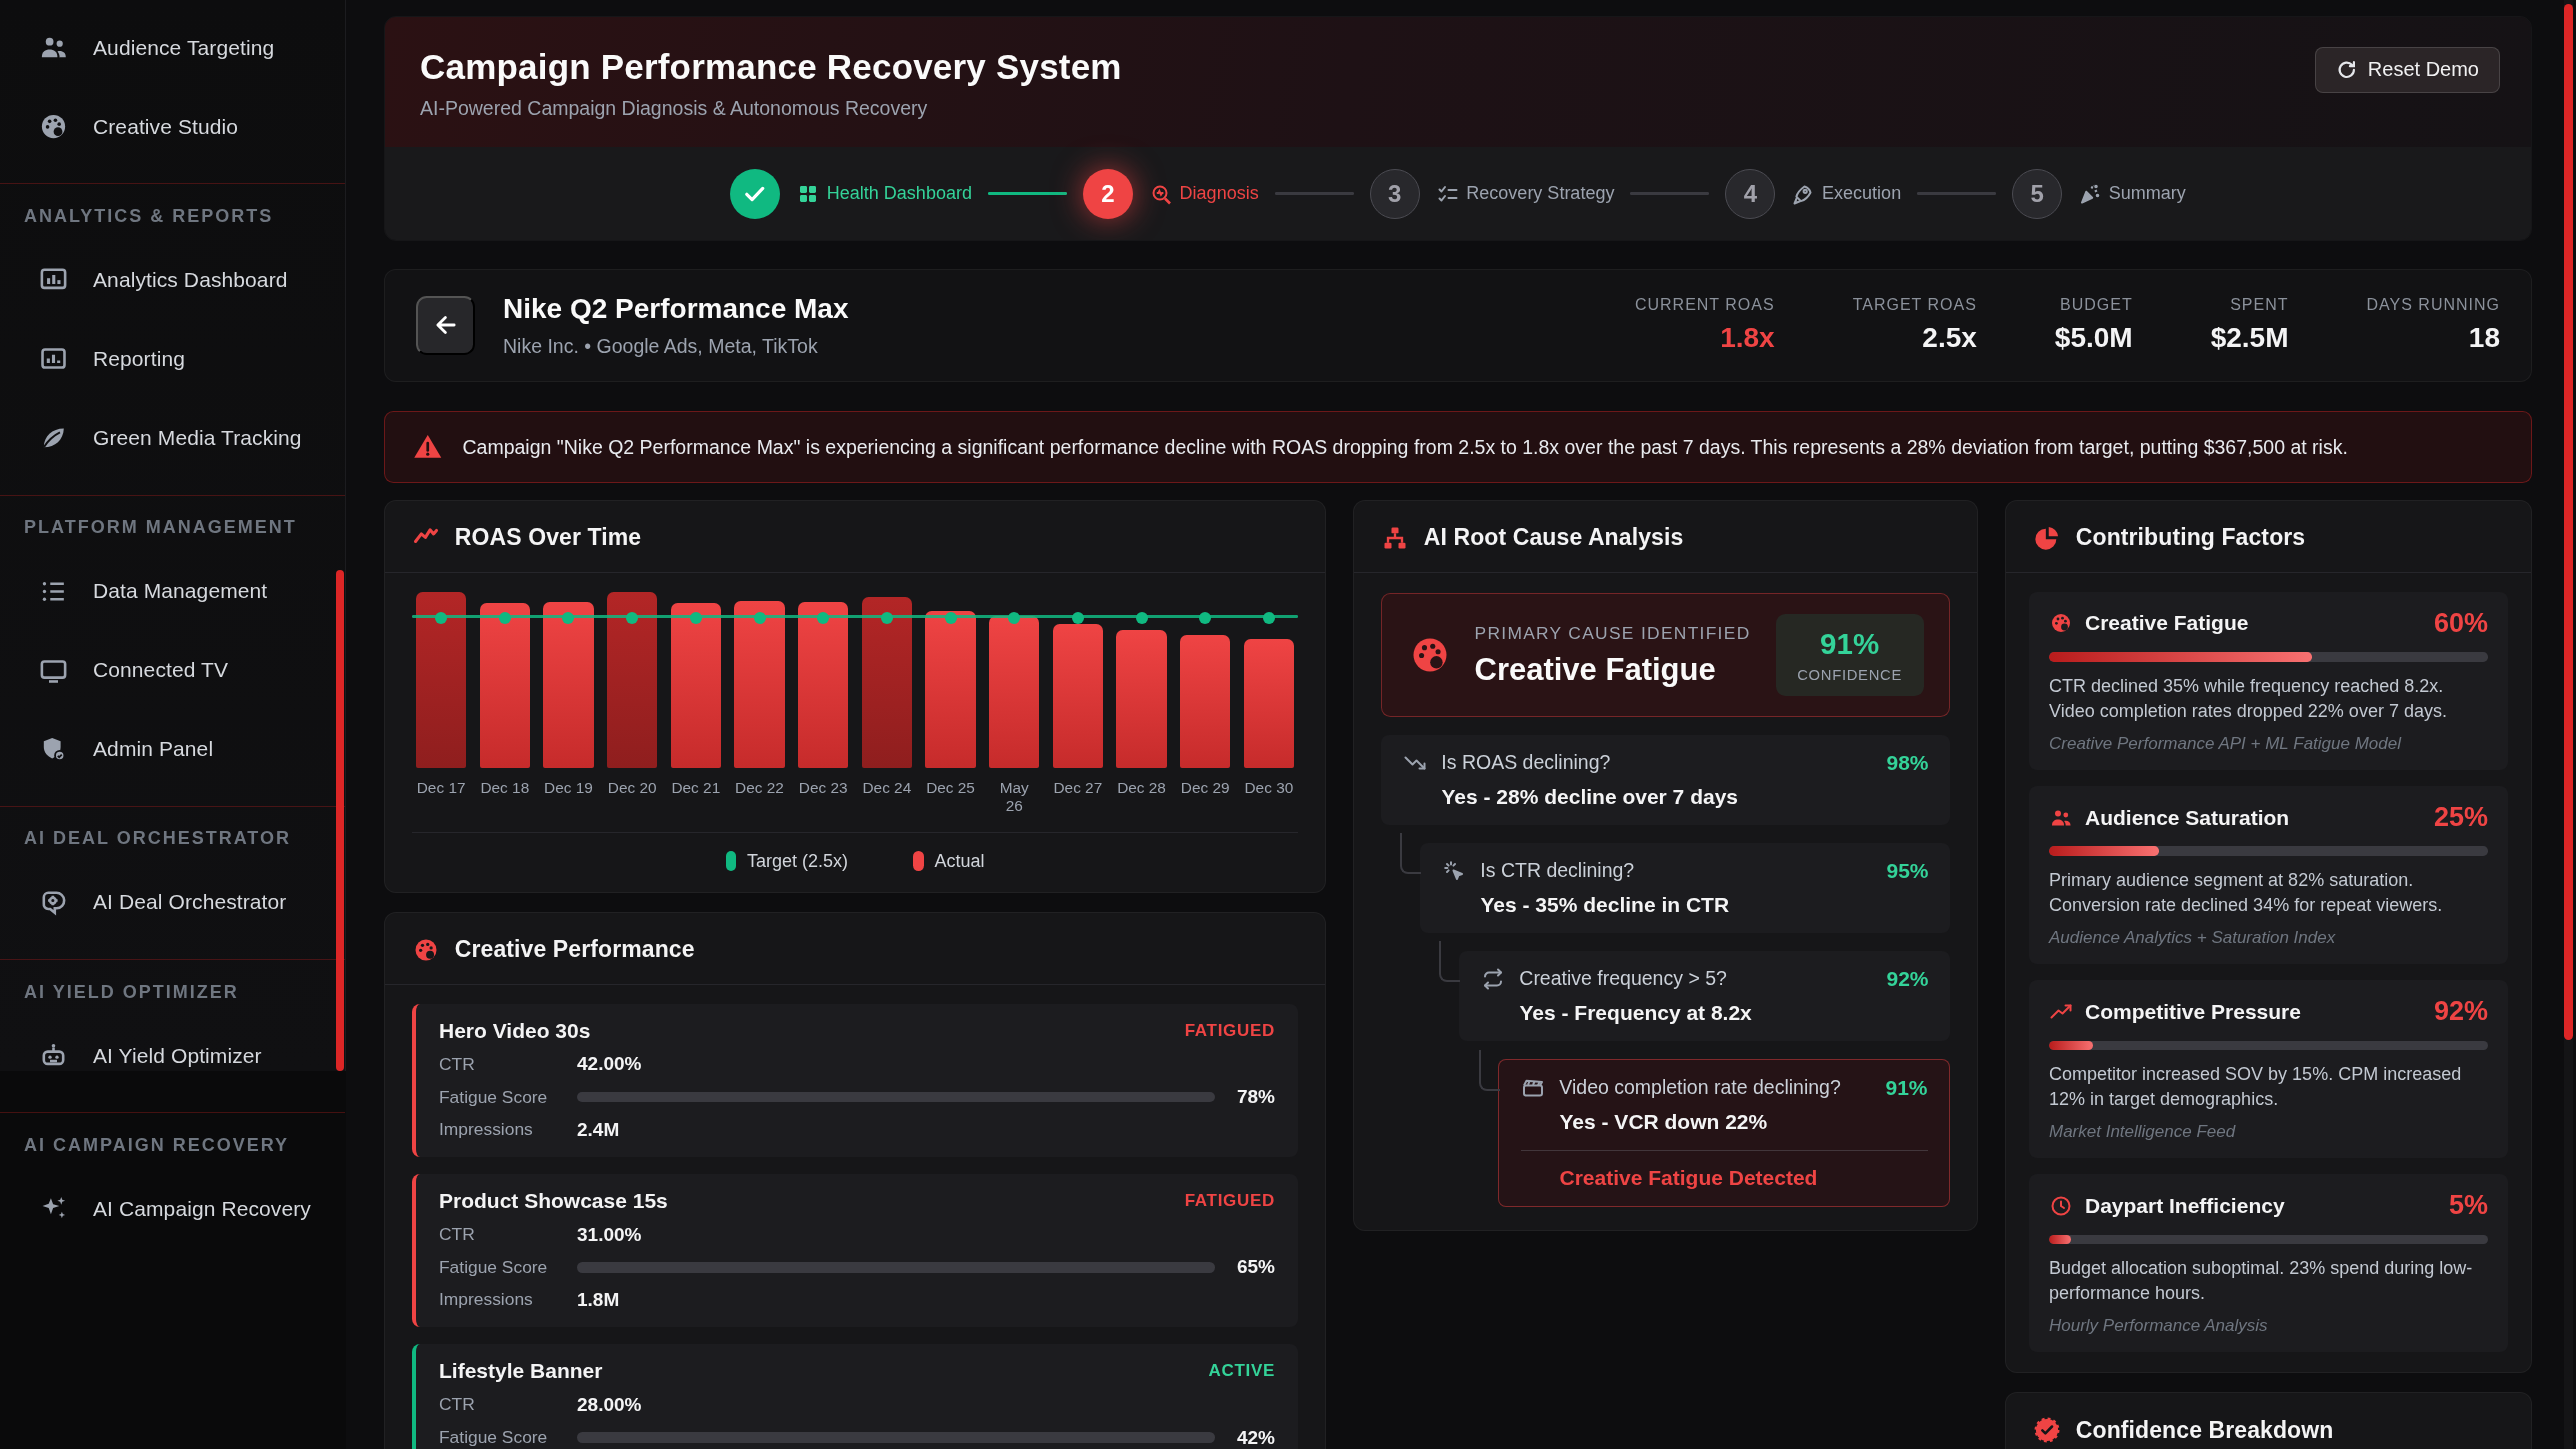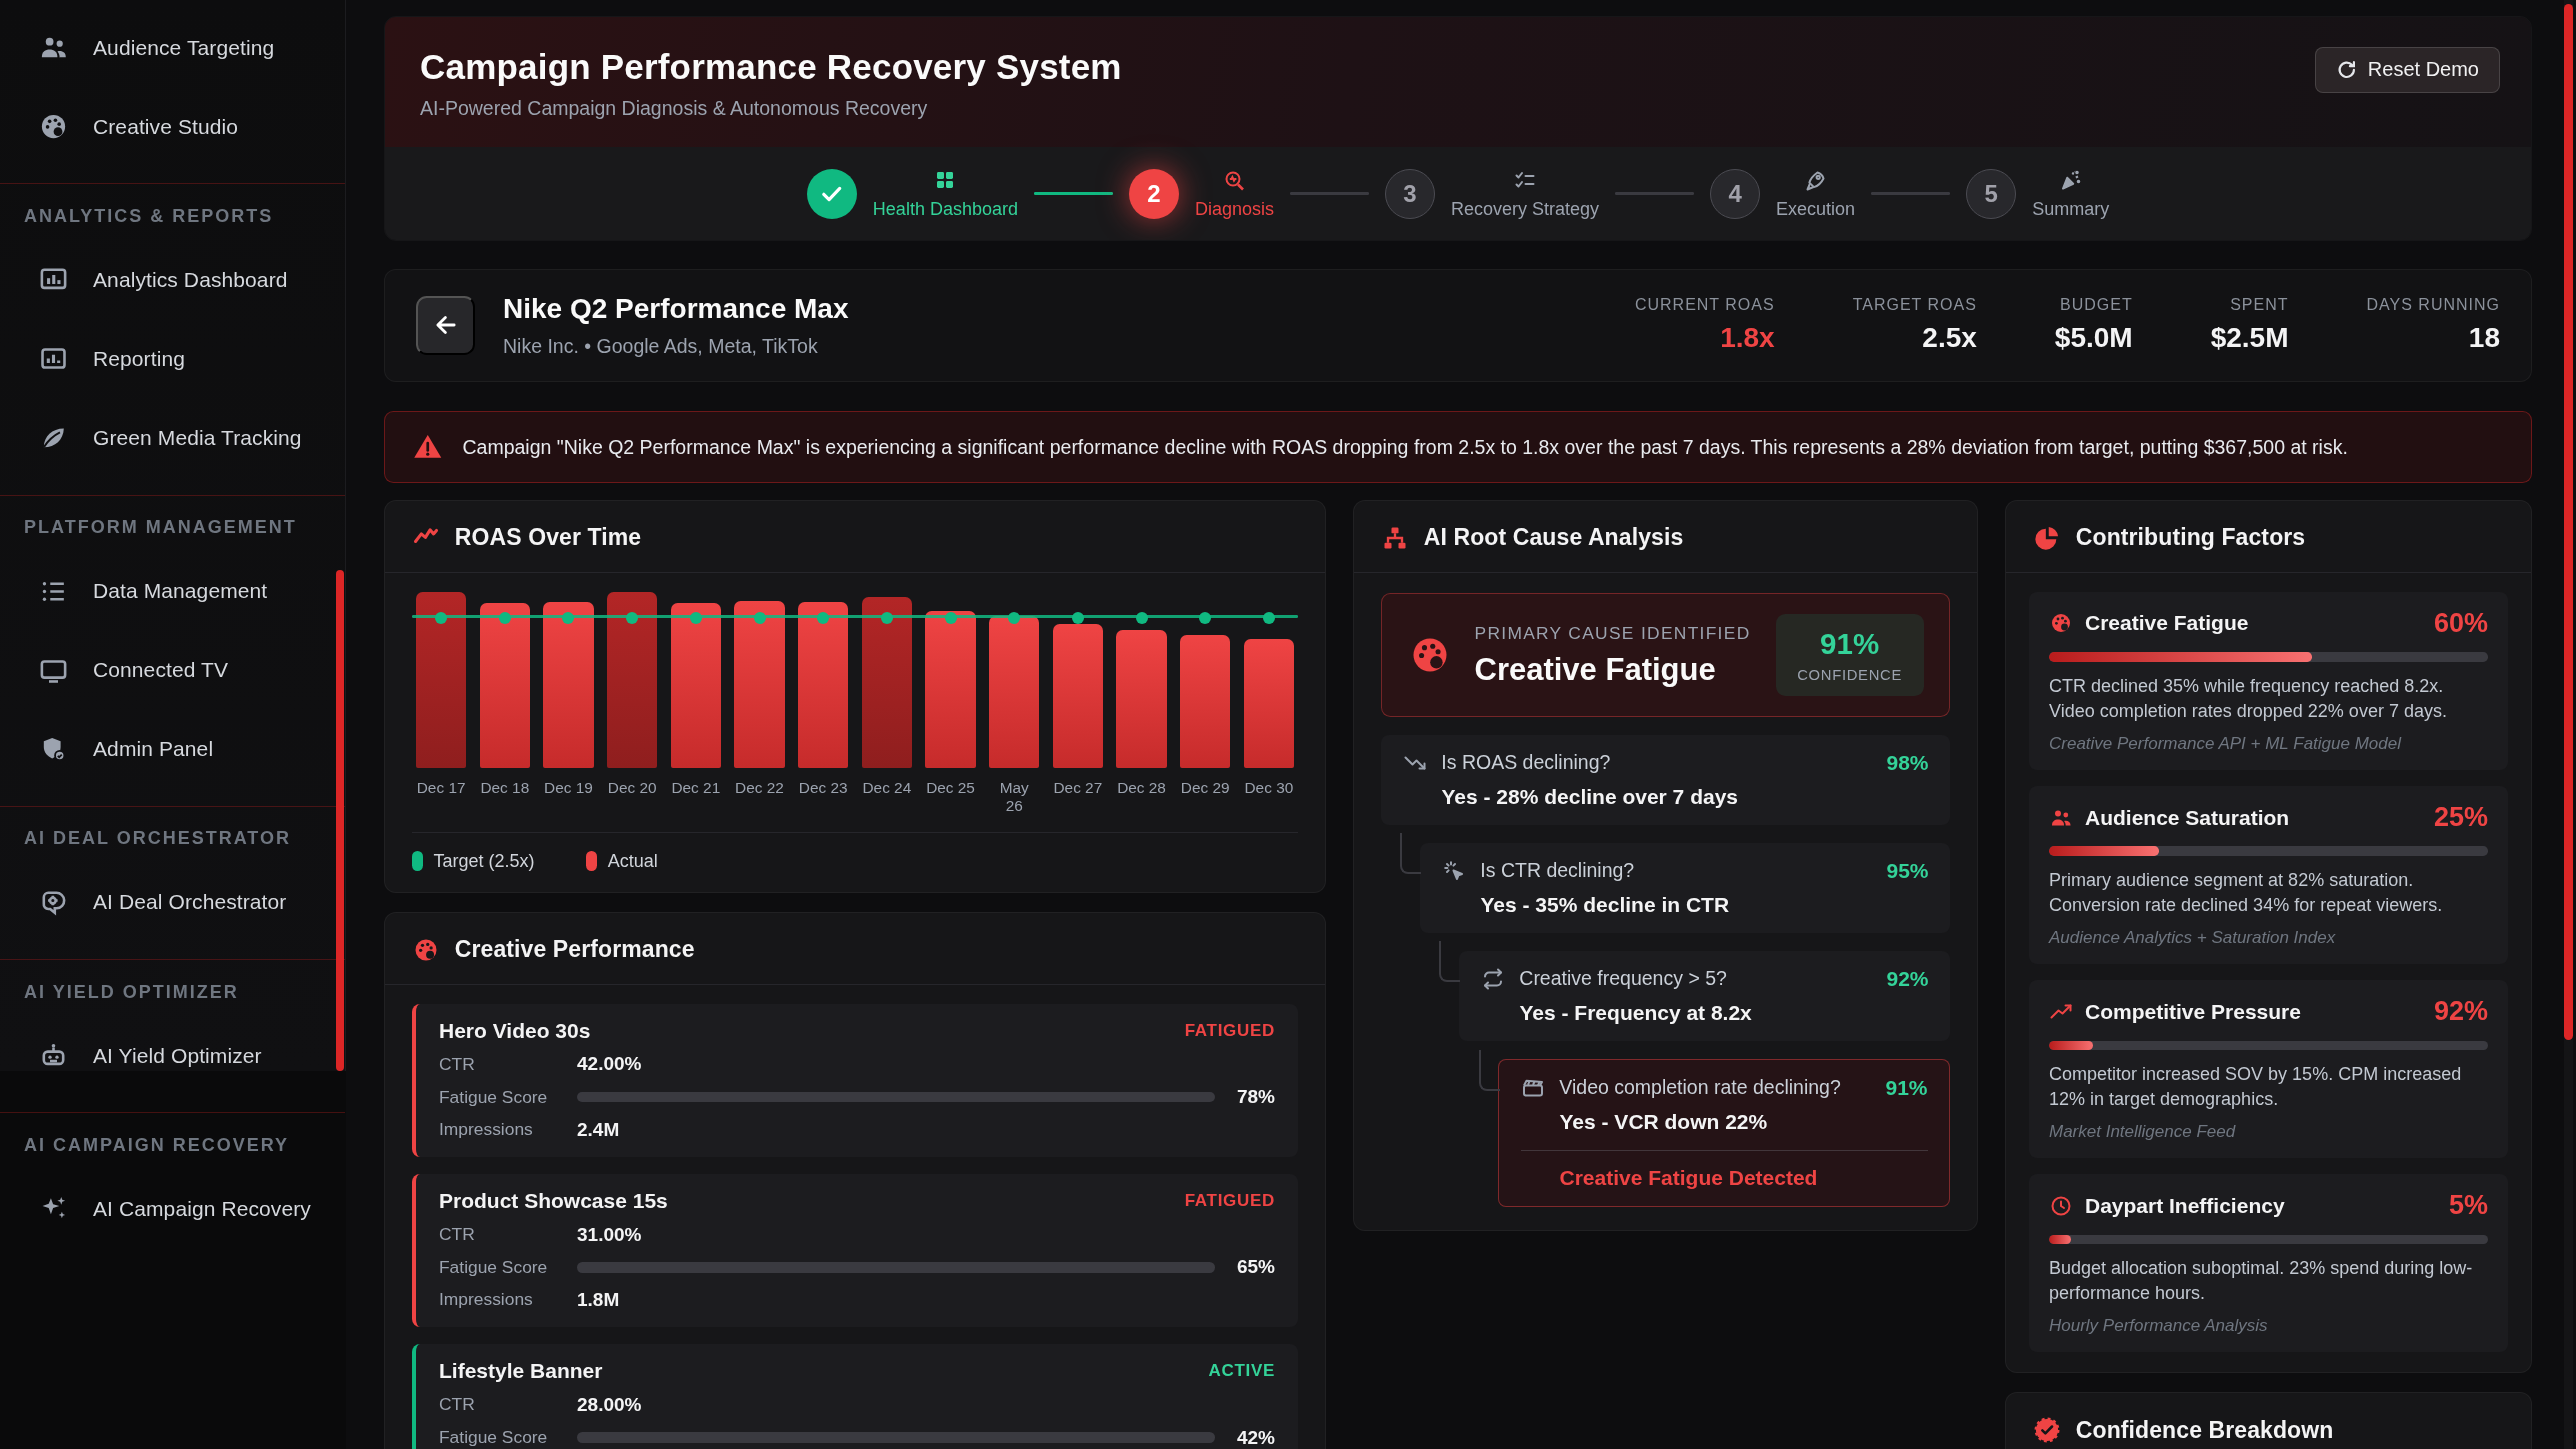--- a/index.html
+++ b/index.html
@@ -37,21 +37,21 @@
 
   
   .stepper { background:#19191b; display:flex; align-items:center; justify-content:center; height:93px; gap:16px; }
   .step { display:flex; align-items:center; gap:16px; cursor:pointer; }
   .step-circle { width:50px; height:50px; border-radius:50%; display:flex; align-items:center; justify-content:center;
     font-size:24px; font-weight:bold; }
   .step-circle.done { background:#10b981; color:#fff; }
   .step-circle.done .ic { width:25.5px; height:25.5px; color:#fff; }
   .step-circle.active { background:#ef4444; color:#fff; box-shadow:0 0 31px rgba(239,68,68,.65); }
   .step-circle.todo { background:#28282c; border:1.3px solid #4b4b52; color:#a1a1aa; }
-  .step-meta { display:flex; flex-direction:column; align-items:center; gap:6.7px; }
+  .step-meta { display:flex; flex-direction:row; align-items:center; gap:6.7px; }
   .step-meta .ic { width:24px; height:24px; }
   .step-label { font-size:18px; }
   .step.s-done  .step-meta { color:#34d399; } .step.s-done  .step-label { color:#34d399; }
   .step.s-active .step-meta { color:#ef4444; } .step.s-active .step-label { color:#ef4444; }
   .step.s-todo  .step-meta { color:#9ca3af; } .step.s-todo  .step-label { color:#9ca3af; }
   .conn { width:79px; height:2.7px; border-radius:1.3px; background:#3a3a40; }
   .conn.done { background:#10b981; }
 
   
   .campaign { margin-top:28px; background:#121214; border:0.7px solid rgba(255,255,255,.05); border-radius:12px;
@@ -82,21 +82,21 @@
   .plot { position:relative; height:178px; display:flex; align-items:flex-end; gap:13.4px; padding:0 4px; }
   .bar-col { flex:1; height:100%; position:relative; display:flex; align-items:flex-end; }
   .bar { width:100%; border-radius:6.7px 6.7px 2px 2px;
     background:linear-gradient(180deg,#ef4444,#c62b2b); }
   .bar.dark { background:linear-gradient(180deg,#b32626,#8f1e1e); }
   .target-line { position:absolute; left:0; right:0; height:2.7px; background:rgba(16,185,129,.85); border-radius:1.3px; z-index:2; }
   .target-dot { position:absolute; left:50%; transform:translateX(-50%); width:12px; height:12px; border-radius:50%;
     background:#10b981; z-index:3; }
   .x-labels { display:flex; gap:13.4px; padding:0 4px; margin-top:10.7px; }
   .x-label { flex:1; text-align:center; font-size:15.4px; color:#9ca3af; }
-  .legend { border-top:0.7px solid #26262b; margin-top:17.4px; padding-top:17.4px; display:flex; gap:52px; }
+  .legend { border-top:0.7px solid #26262b; margin-top:17.4px; padding-top:17.4px; display:flex; justify-content:center; gap:65px; }
   .legend-item { display:flex; align-items:center; gap:10.7px; font-size:18px; color:#d1d5db; cursor:pointer; }
   .swatch { width:10.7px; height:20px; border-radius:5.4px; }
 
   
   .cp-body { padding:19px 27px 5.4px; }
   .creative-card { background:#1c1c1f; border-radius:8px; border-left:4px solid #ef4444;
     padding:14.8px 23px 16px; margin-bottom:17.4px; }
   .creative-card.green { border-left-color:#10b981; }
   .cc-top { display:flex; justify-content:space-between; align-items:center; }
   .cc-name { font-size:21px; font-weight:bold; color:#f4f4f5; }

